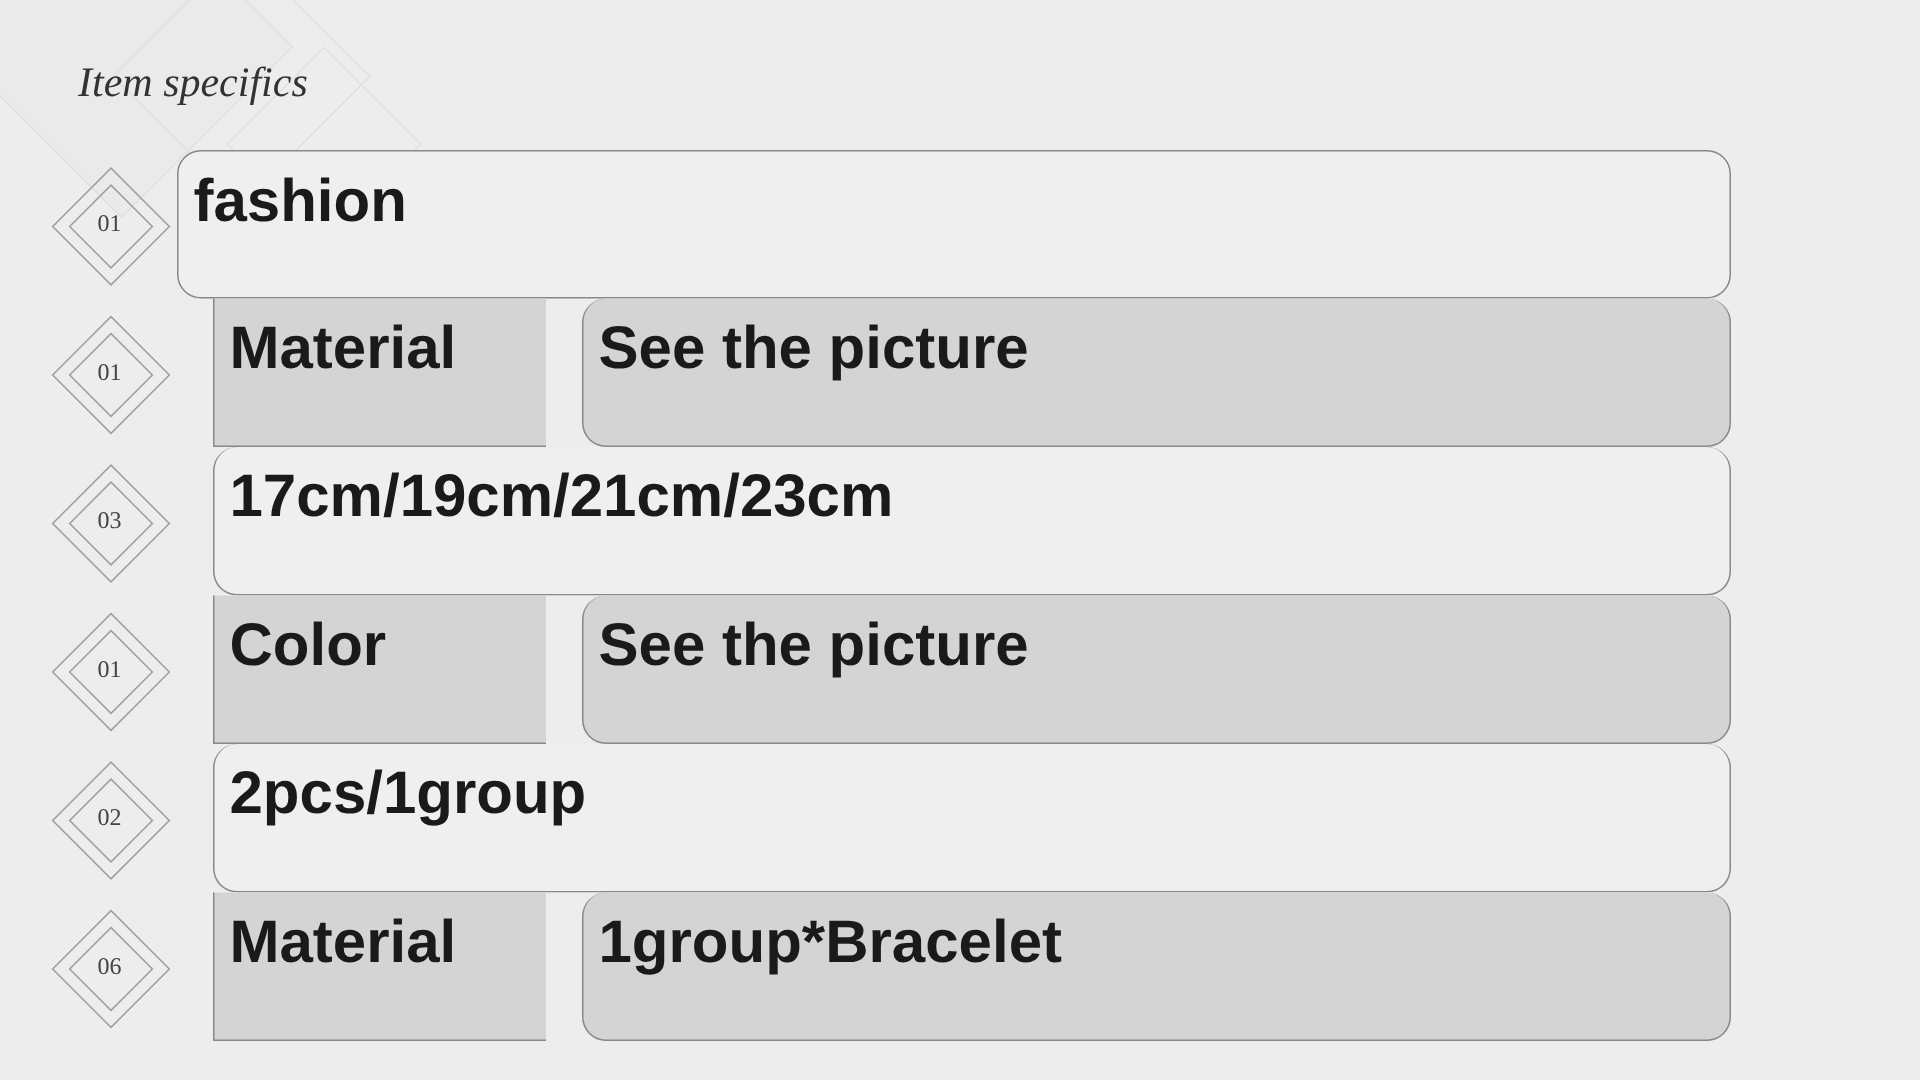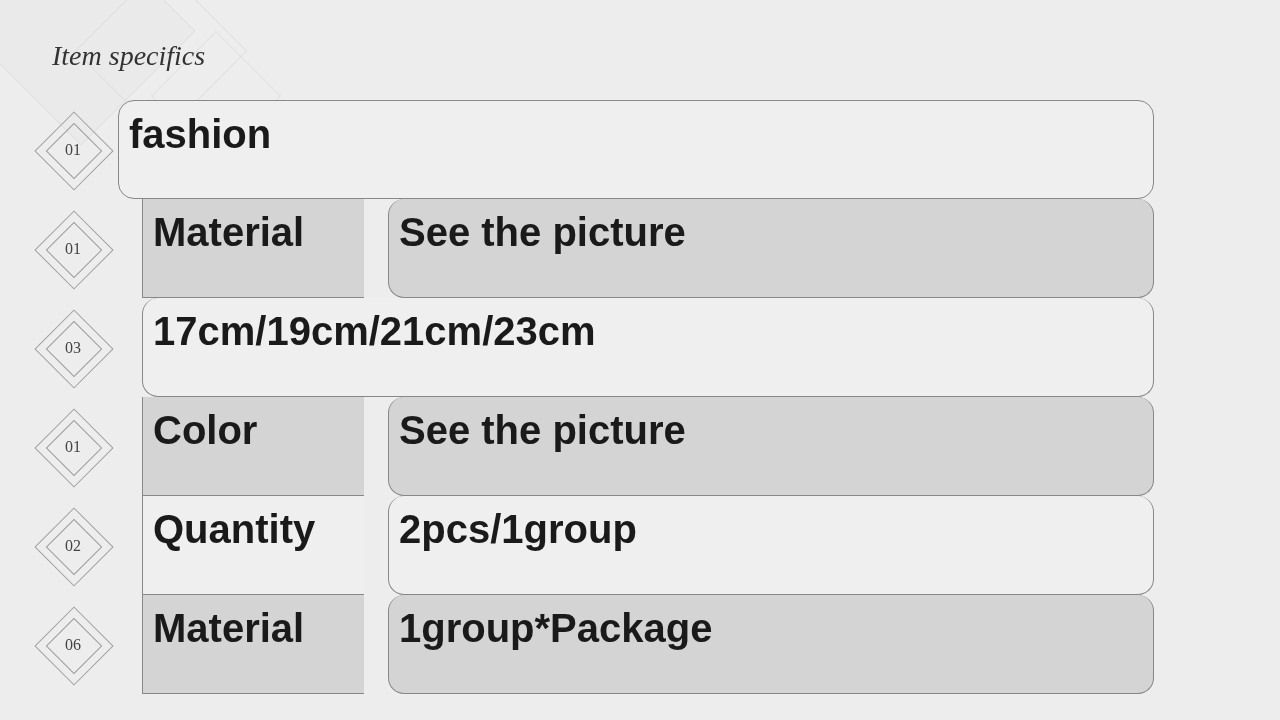--- a/index.html
+++ b/index.html
@@ -179,29 +179,28 @@
   </div>
 
   <div class="row">
     <div class="diamond-wrap">
       <div class="diamond">
         <div class="outer"></div>
           <div class="inner"></div>
         <div class="num">02</div>
       </div>
     </div>
-    <div class="cell-label">Quantity</div>
     <div class="cell-value">2pcs/1group</div>
   </div>
 
   <div class="row">
     <div class="diamond-wrap">
       <div class="diamond">
         <div class="outer"></div>
           <div class="inner"></div>
         <div class="num">06</div>
       </div>
     </div>
     <div class="cell-label">Material</div>
-    <div class="cell-value">1group*Package</div>
+    <div class="cell-value">1group*Bracelet</div>
   </div>
 
 </div>
 
 </body></html>

